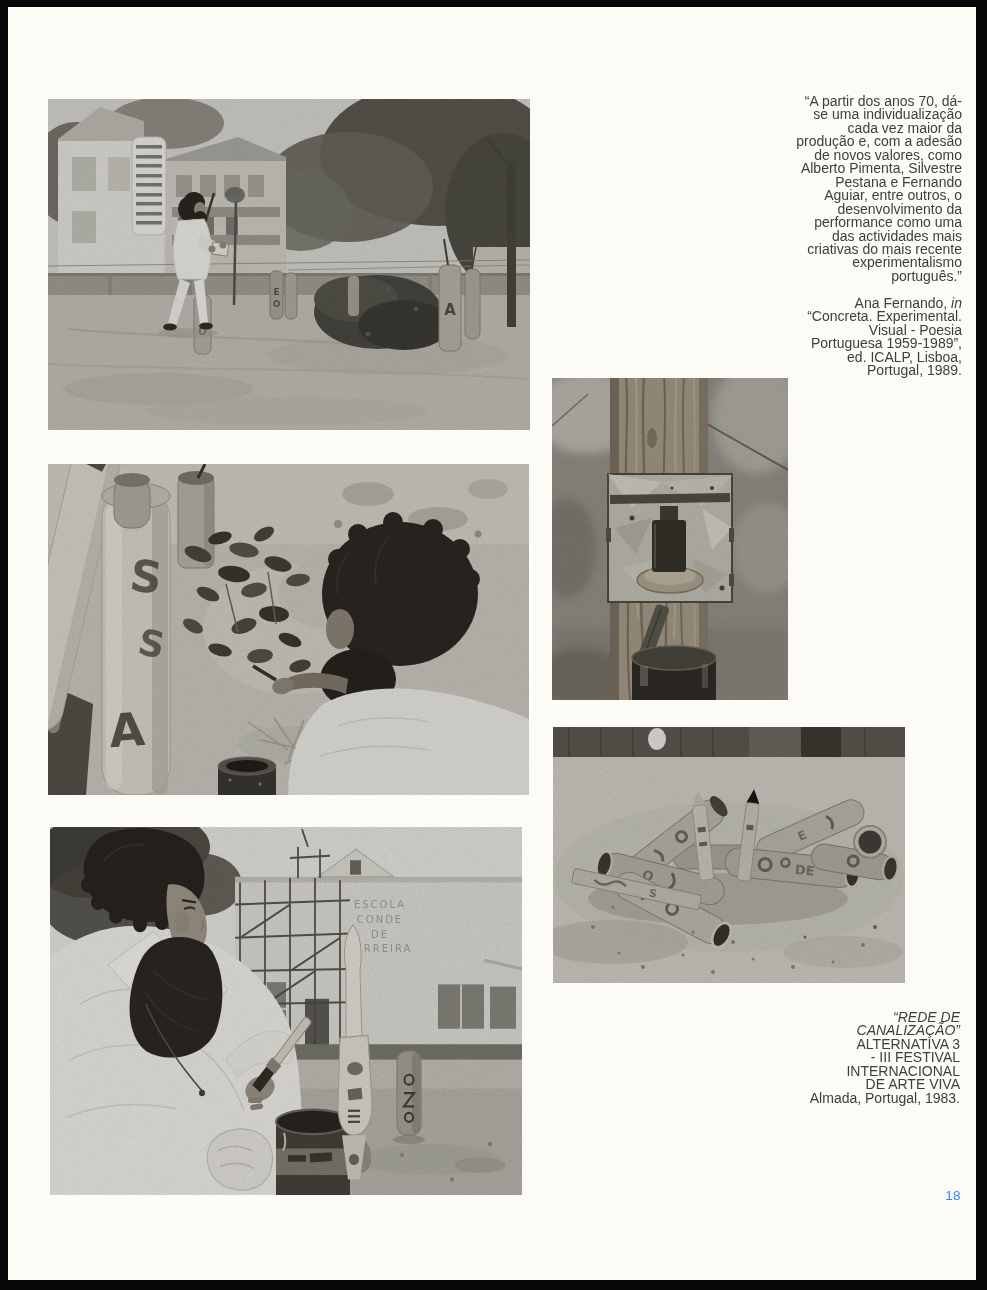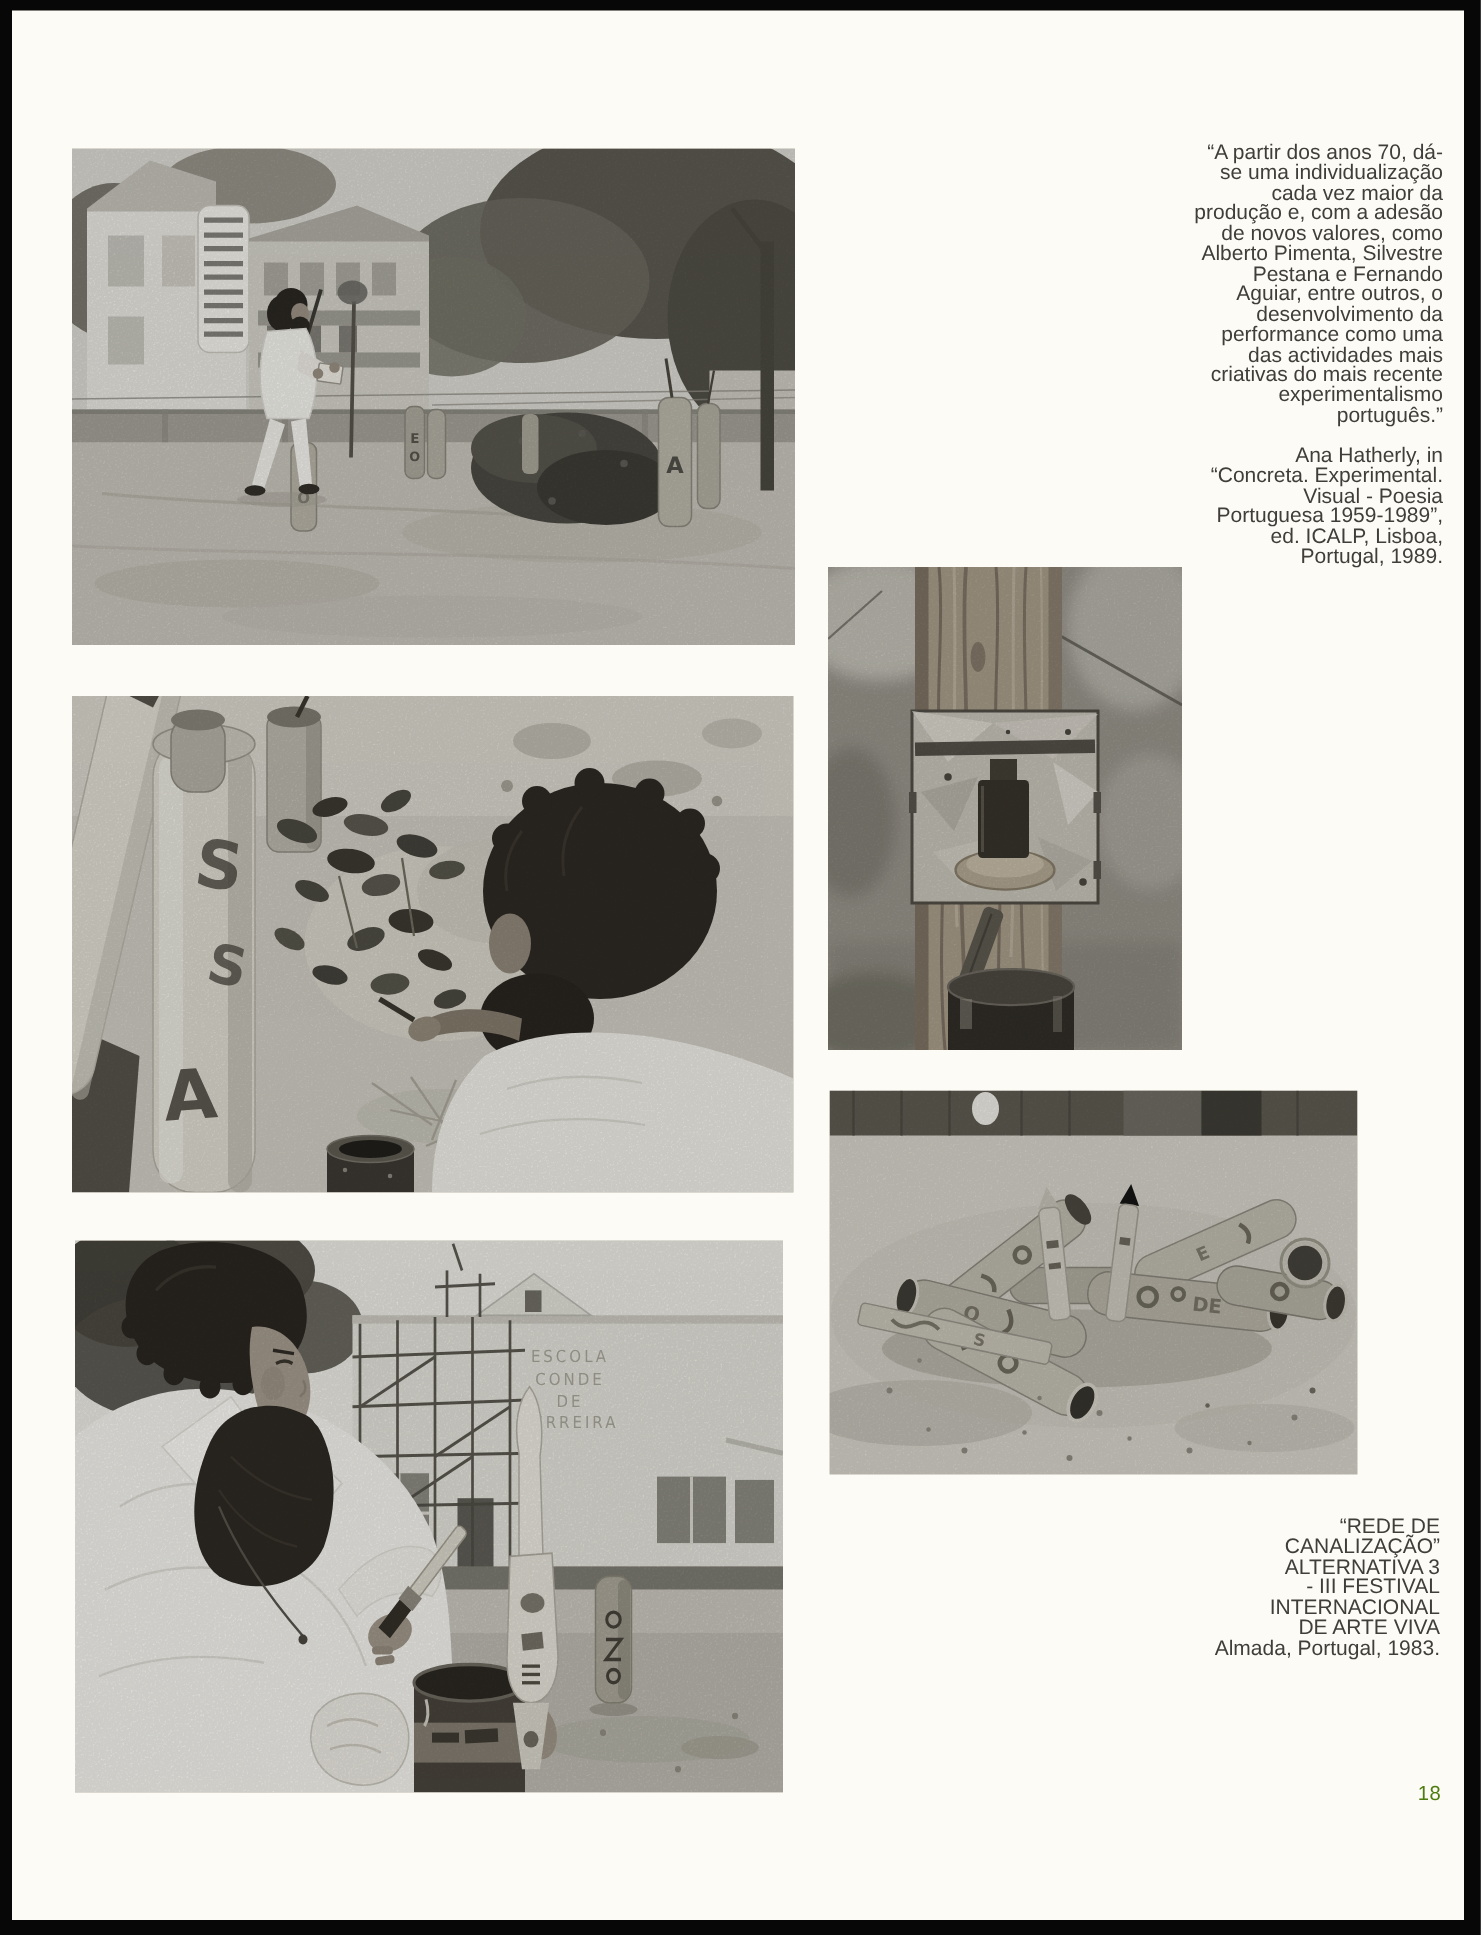--- a/index.html
+++ b/index.html
@@ -7,25 +7,25 @@
   .frame{position:relative;width:987px;height:1290px;background:#070707;overflow:hidden;
          font-family:"Liberation Sans","DejaVu Sans",sans-serif}
   .page{position:absolute;left:8px;top:7px;width:968px;height:1273px;background:#fcfbf5}
   .photo{position:absolute;margin:0;padding:0;background:#cac7be;overflow:hidden}
   .photo svg{display:block;width:100%;height:100%}
   svg text{font-family:"DejaVu Sans","Liberation Sans",sans-serif}
   .pl{font-weight:bold;opacity:.82;text-anchor:middle}
   .signtext{letter-spacing:2px;font-size:10px;fill:#a7a59a;text-anchor:middle}
   .textblock{position:absolute;width:205px;text-align:right;color:#403e3a;
              font-size:14px;line-height:13.45px;white-space:pre-line}
-  .it{}
+  .it{font-style:italic}
   #quote{right:25px;top:95px}
   #attribution{right:25px;top:297px}
   #caption{right:27px;top:1011px}
-  #pagenum{position:absolute;right:26px;top:1188px;font-size:13.5px;color:#4d7c0f;letter-spacing:.4px}
+  #pagenum{position:absolute;right:26px;top:1188px;font-size:13.5px;color:#3b82f6;letter-spacing:.4px}
 </style>
 </head>
 <body>
 
 <div class="frame">
   <div class="page"></div>
 
   <figure class="photo" style="left:48px;top:99px;width:482px;height:331px" aria-label="Black-and-white photograph: a man dressed in white walks across a dirt yard reading from a white object; painted concrete pipes stand upright, with houses, a shuttered tower, a low wall and trees behind">
     <svg viewBox="0 0 482 331" preserveAspectRatio="none">
       <defs>
@@ -564,21 +564,21 @@
 Alberto Pimenta, Silvestre
 Pestana e Fernando
 Aguiar, entre outros, o
 desenvolvimento da
 performance como uma
 das actividades mais
 criativas do mais recente
 experimentalismo
 português.”</div>
 
-  <div class="textblock" id="attribution"><span>Ana Hatherly, </span><span class="it">in</span><span>
+  <div class="textblock" id="attribution"><span>Ana Fernando, </span><span class="it">in</span><span>
 “Concreta. Experimental.
 Visual - Poesia
 Portuguesa 1959-1989”,
 ed. ICALP, Lisboa,
 Portugal, 1989.</span></div>
 
   <div class="textblock" id="caption"><span class="it">“REDE DE
 CANALIZAÇÃO”</span><span>
 ALTERNATIVA 3
 - III FESTIVAL

